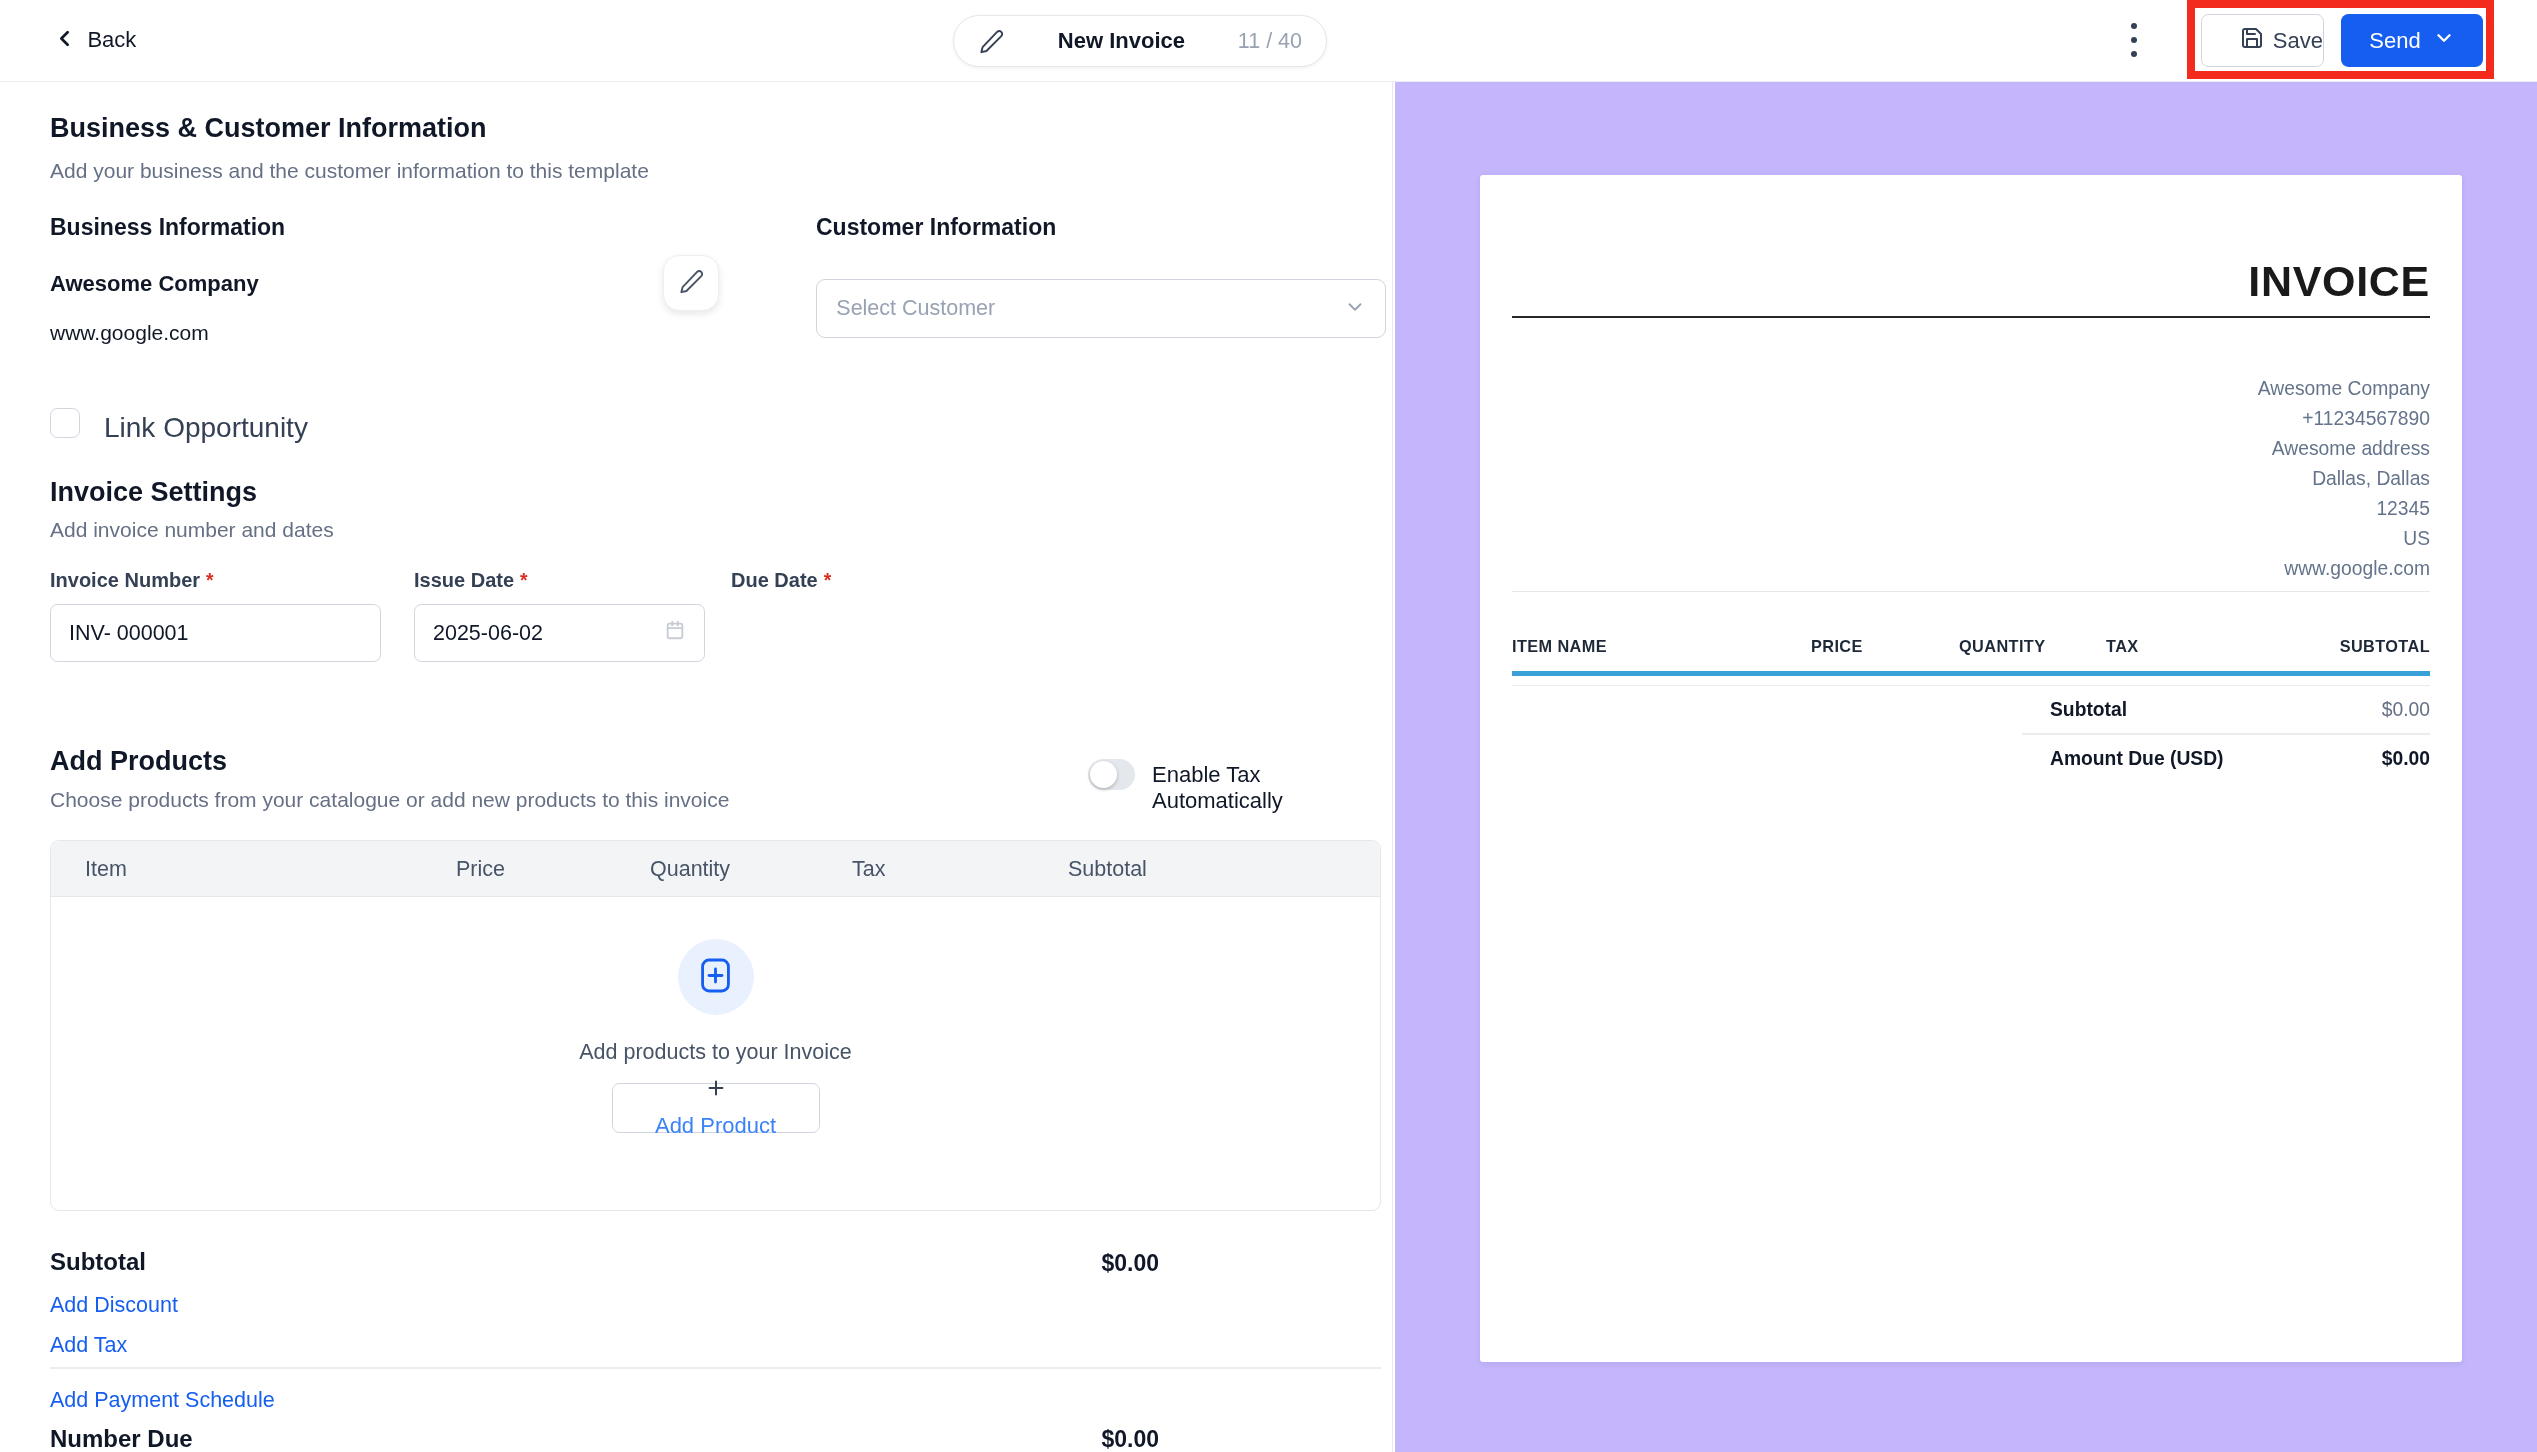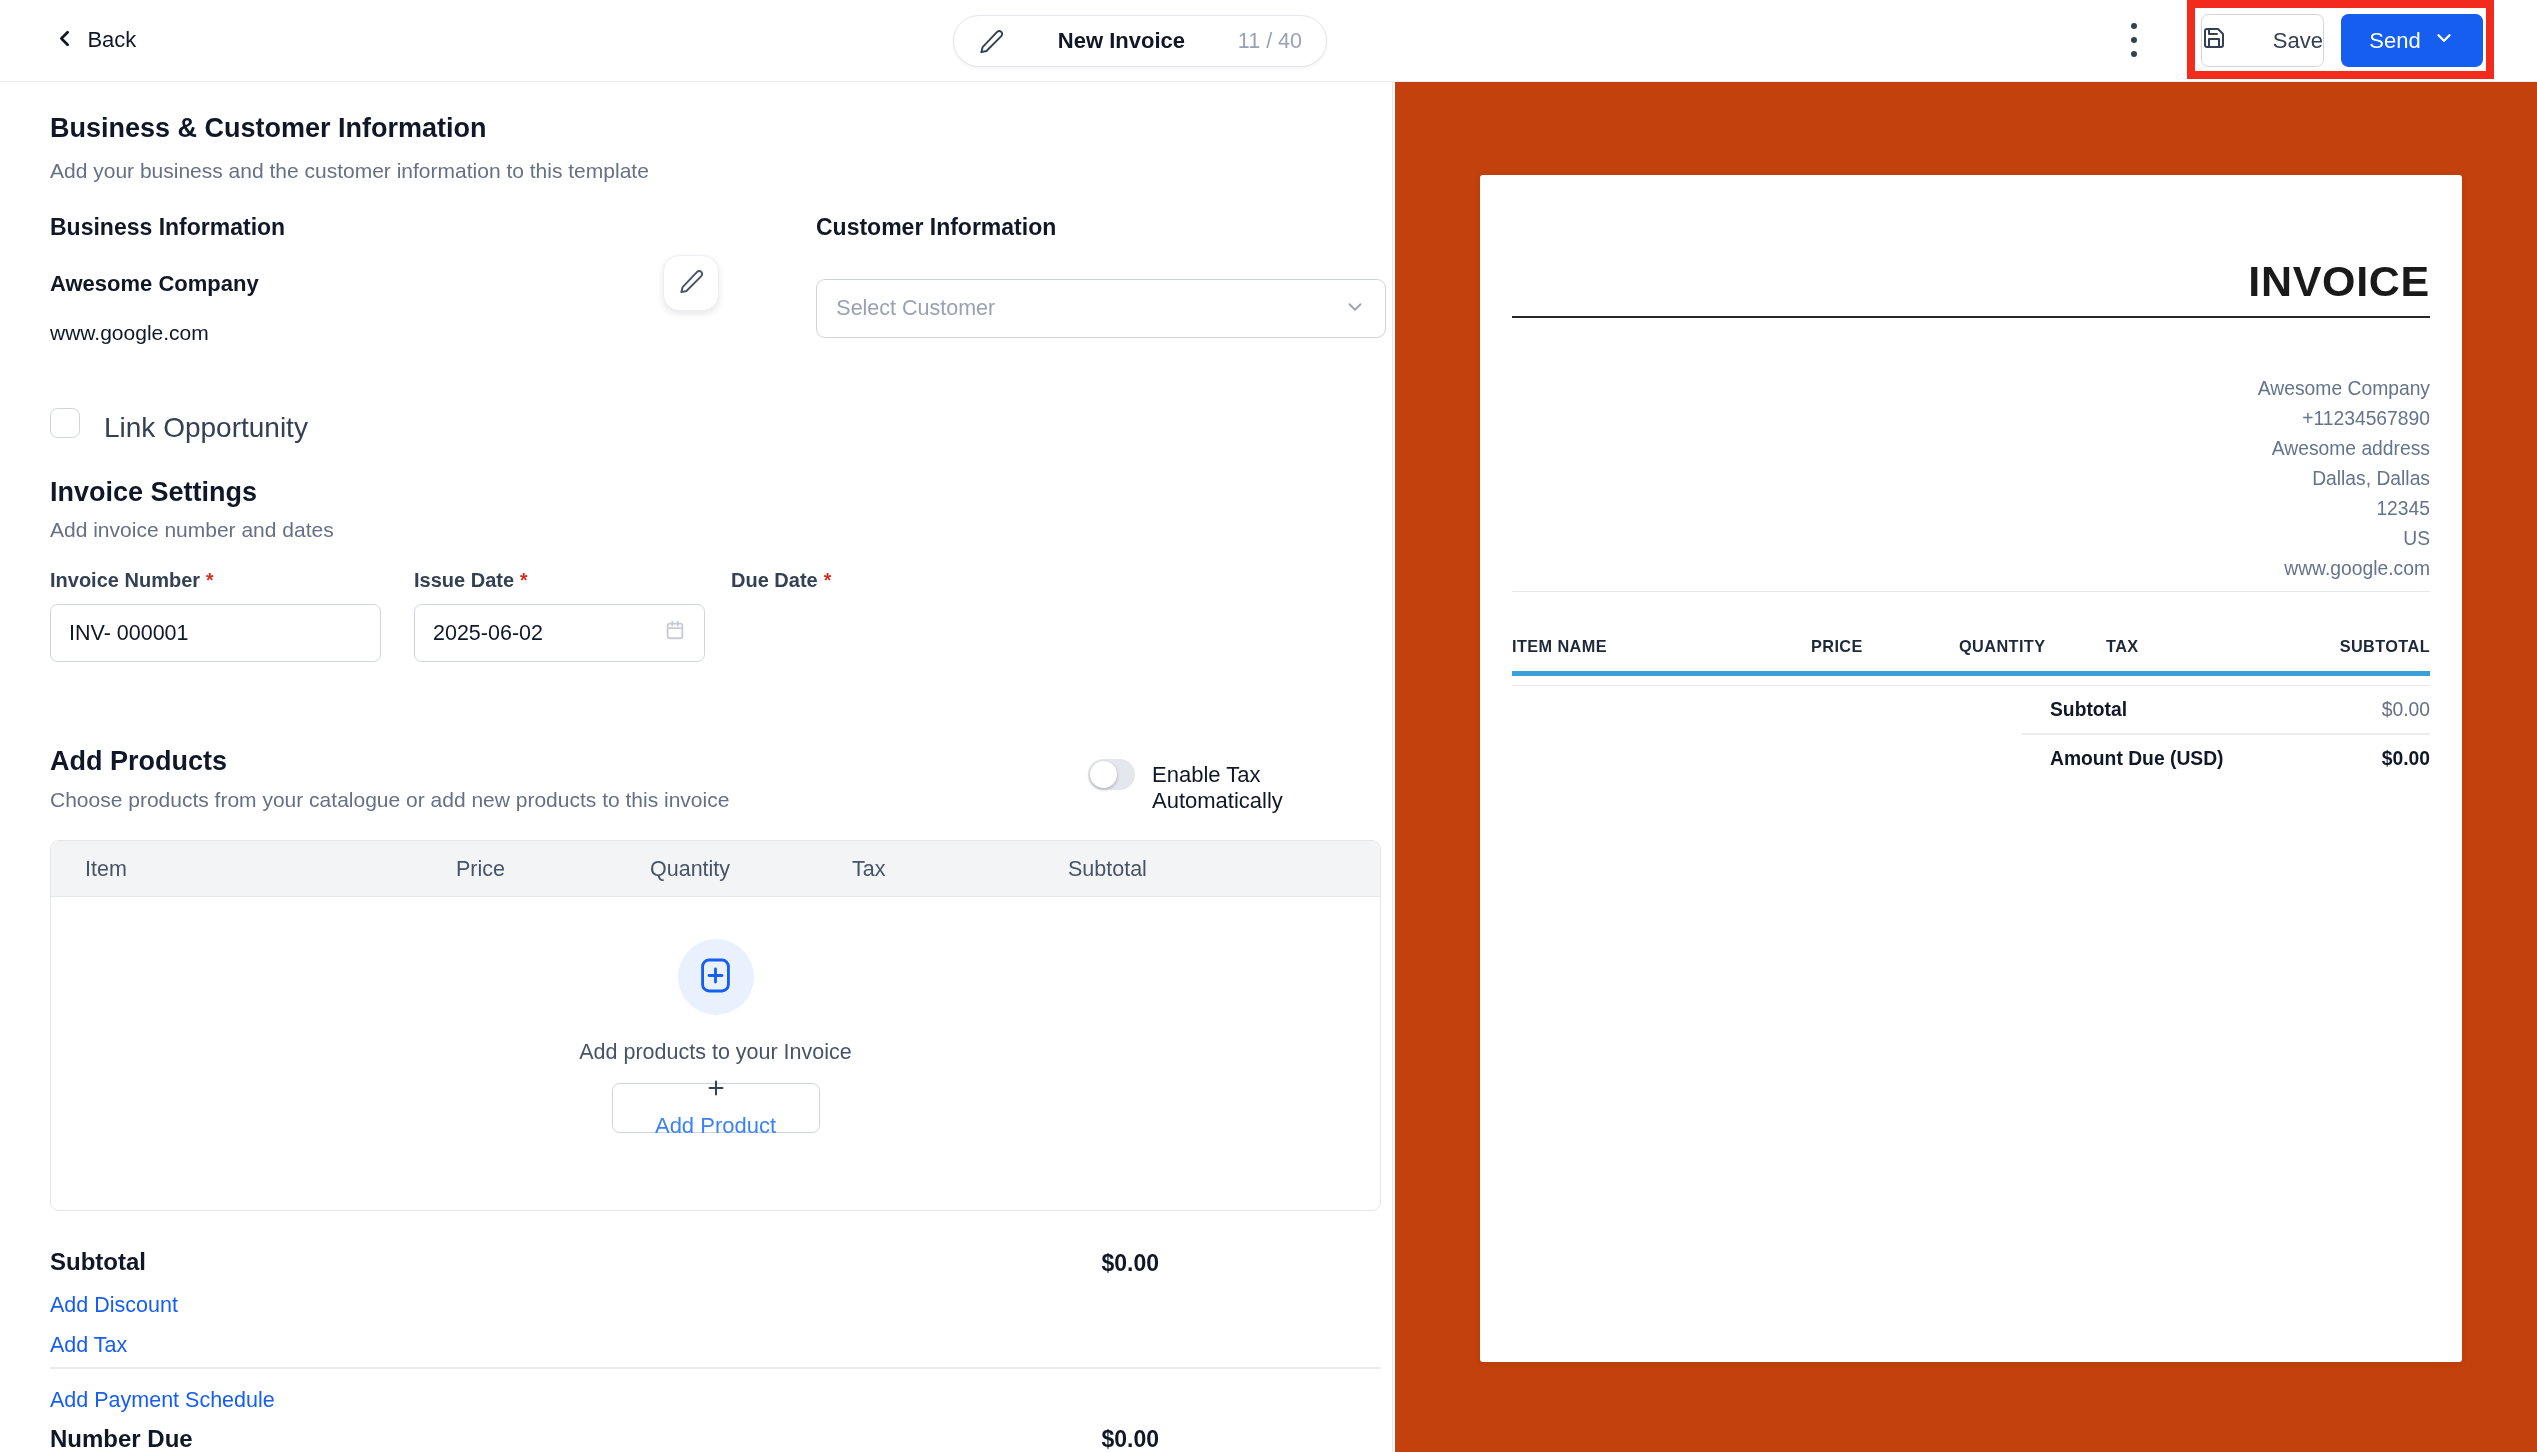--- a/index.html
+++ b/index.html
@@ -17,34 +17,34 @@
                 box-shadow:0 1.5px 3.7px rgba(16,24,40,.06);
                 display:flex; align-items:center; padding:0 24px; }
   .title-pill .pencil { flex:0 0 auto; display:flex; }
   .title-text { flex:1; text-align:center; font-size:22px; font-weight:600; color:#101828; }
   .title-counter { flex:0 0 auto; font-size:21.5px; color:#98A2B3; }
   .kebab { position:absolute; left:2115px; top:0; width:37px; height:80px;
            display:flex; flex-direction:column; align-items:center; justify-content:center; gap:8.2px; }
   .kebab i { width:6px; height:6px; border-radius:50%; background:#344054; }
   .btn-save { position:absolute; left:2201px; top:14px; width:123px; height:53px;
               background:#fff; border:1.5px solid #D0D5DD; border-radius:7.4px;
-              display:flex; align-items:center; justify-content:space-between; gap:9px;
+              display:flex; align-items:center; justify-content:flex-end; gap:9px;
               font-size:22px; font-weight:500; color:#344054; }
   .btn-send { position:absolute; left:2341px; top:14px; width:142px; height:53px;
               background:#155EEF; border:none; border-radius:7.4px;
               display:flex; align-items:center; justify-content:center; gap:12px;
               font-size:22px; font-weight:500; color:#fff; }
   .highlight-box { position:absolute; left:2187px; top:0px; width:307px; height:79px;
                    border:8.2px solid #F32B1C; z-index:9; pointer-events:none; }
 
   
   .left-panel { position:absolute; left:0; top:82px; width:1393px; height:1371px;
                 background:#fff; border-right:1.5px solid #E4E7EC; }
   .right-panel { position:absolute; left:1395px; top:82px; width:1143px; height:1371px;
-                 background:#c2410c; }
+                 background:#c4b5fd; }
 
   
   .h1 { position:absolute; font-size:27px; font-weight:700; color:#101828; }
   .sub { position:absolute; font-size:21px; color:#667085; }
   .h2 { position:absolute; font-size:23px; font-weight:700; color:#101828; }
 
   .company-name { position:absolute; left:50px; top:189px; font-size:22px; font-weight:600; }
   .company-url  { position:absolute; left:50px; top:239px; font-size:21px; color:#101828; }
   .edit-btn { position:absolute; left:663px; top:173px; width:56px; height:56px;
               background:#fff; border:0.7px solid #EDEFF2; border-radius:16.3px;

